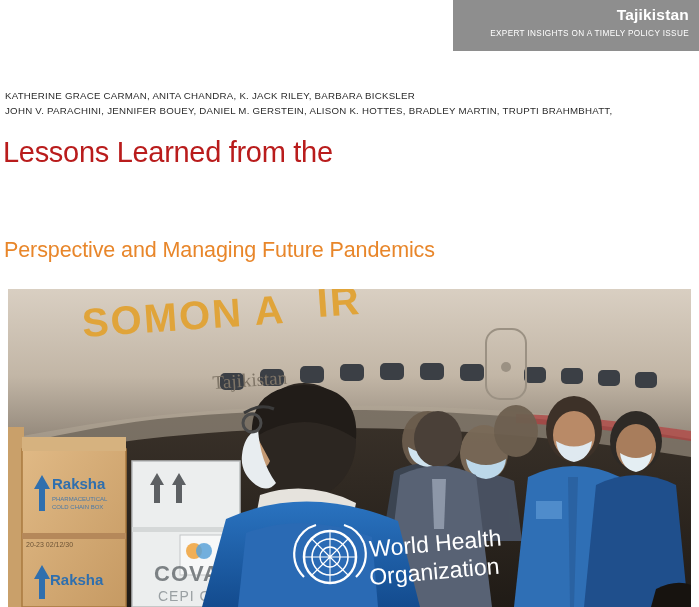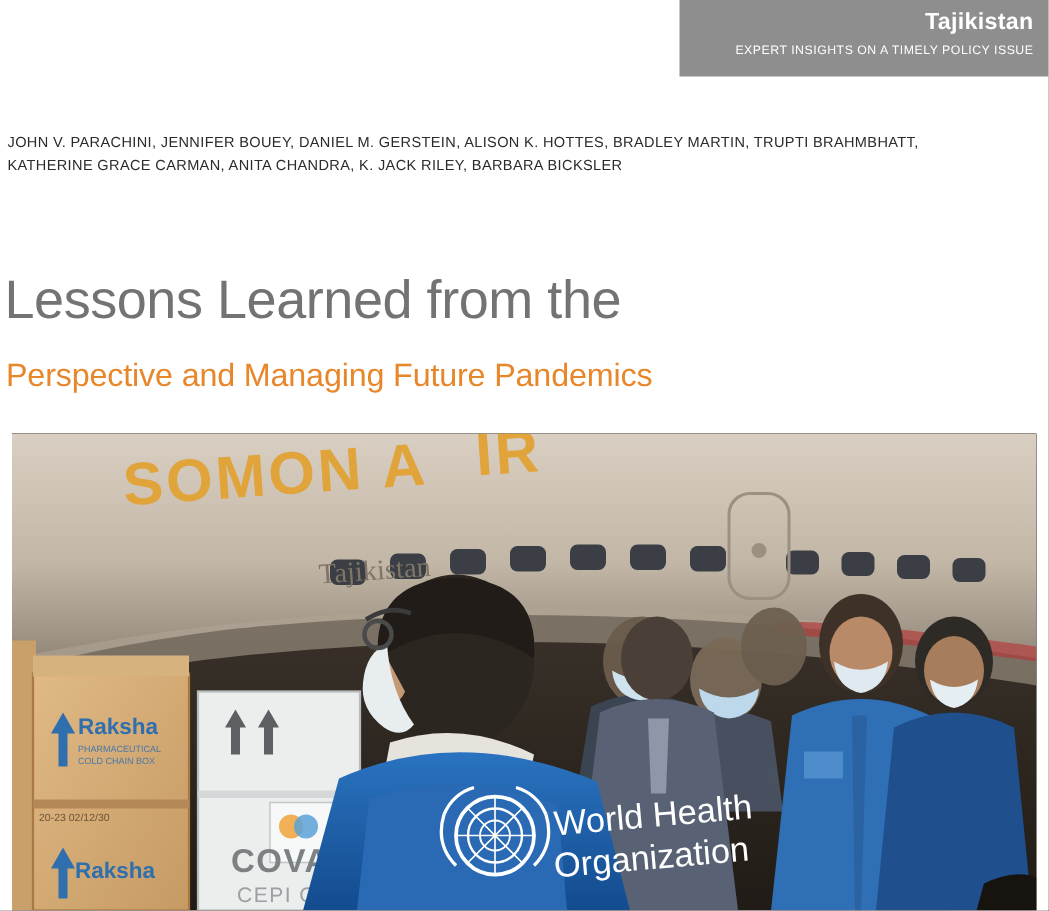--- a/index.html
+++ b/index.html
@@ -55,26 +55,25 @@
     line-height: 14.5px;
   }
   .authors div { white-space: nowrap; }
 
   
   .title {
     position: absolute;
     top: 126px;
     left: 3px;
     width: 690px;
-    font-size: 36px;
+    font-size: 29px;
     font-weight: normal;
-    color: #737373;
+    color: #b91c1c;
     line-height: 52px;
     letter-spacing: -0.3px;
-    margin-top: 48px;
   }
   .subtitle {
     position: absolute;
     top: 236px;
     left: 4px;
     width: 690px;
     font-size: 21.5px;
     color: #e8862a;
     line-height: 28px;
     letter-spacing: -0.1px;
@@ -94,22 +93,22 @@
 </style>
 </head>
 <body>
 
 <div class="banner">
   <div class="banner-title">Tajikistan</div>
   <div class="banner-sub">EXPERT INSIGHTS ON A TIMELY POLICY ISSUE</div>
 </div>
 
 <div class="authors">
+  <div>KATHERINE GRACE CARMAN, ANITA CHANDRA, K. JACK RILEY, BARBARA BICKSLER</div>
   <div>JOHN V. PARACHINI, JENNIFER BOUEY, DANIEL M. GERSTEIN, ALISON K. HOTTES, BRADLEY MARTIN, TRUPTI BRAHMBHATT,</div>
-  <div>KATHERINE GRACE CARMAN, ANITA CHANDRA, K. JACK RILEY, BARBARA BICKSLER</div>
 </div>
 
 <div class="title">
   <div>Lessons Learned from the</div>
 </div>
 
 <div class="subtitle">Perspective and Managing Future Pandemics</div>
 
 <div class="photo">
   <svg width="683" height="318" viewBox="0 0 683 318" xmlns="http://www.w3.org/2000/svg">

